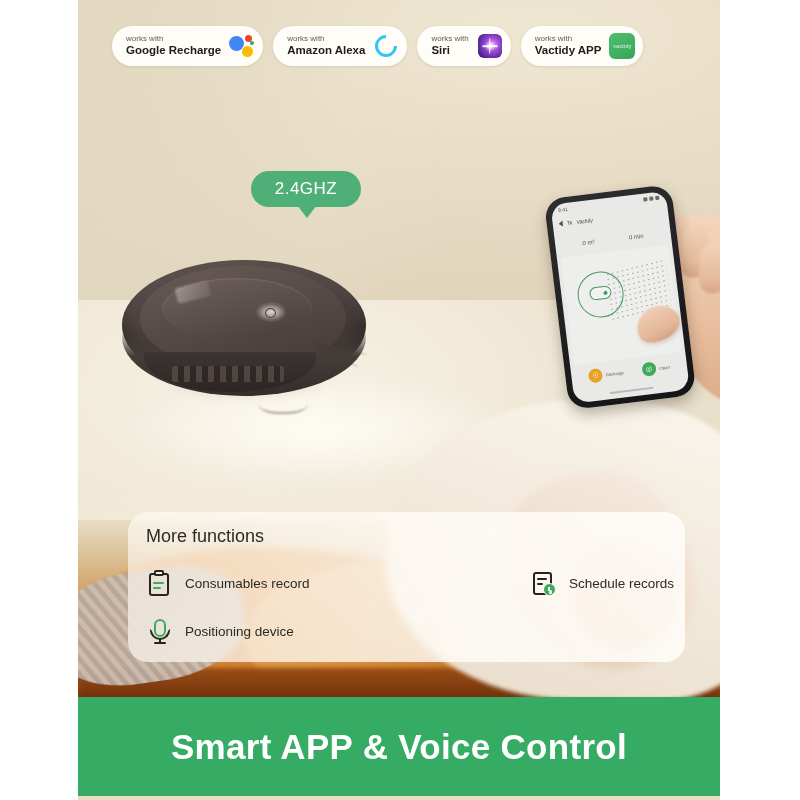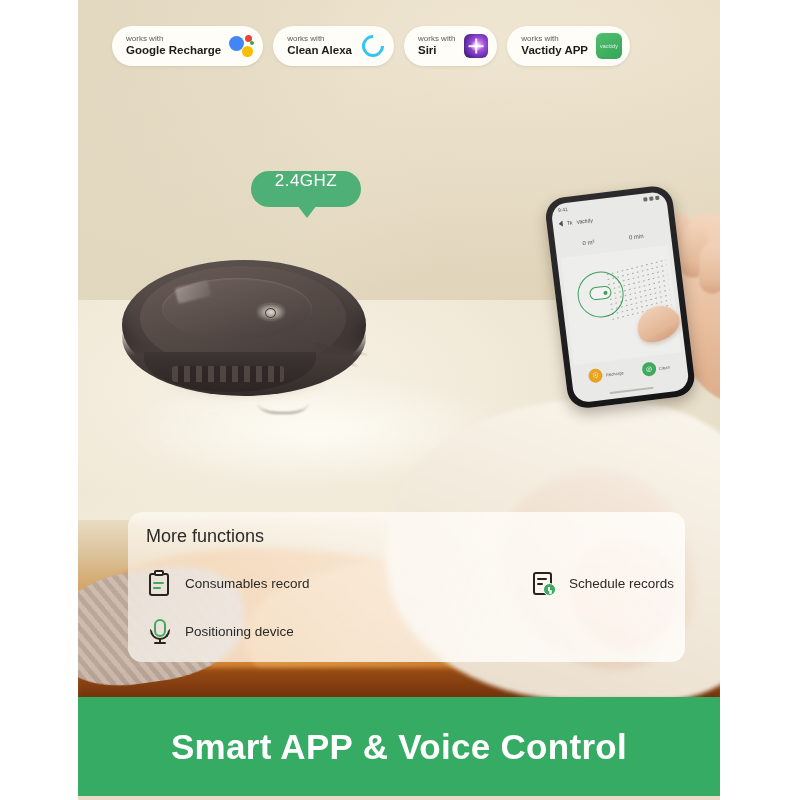--- a/index.html
+++ b/index.html
@@ -264,21 +264,21 @@
 
   
   .callout {
     position: absolute;
     left: 173px; top: 171px;
     width: 110px;
     height: 36px;
     border-radius: 18px;
     background: #4fb077;
     display: flex;
-    align-items: flex-start;
+    align-items: center;
     justify-content: center;
   }
   .callout-text {
     color: #ffffff;
     font-size: 17px;
     letter-spacing: .5px;
   }
   .callout-tail {
     position: absolute;
     left: 219px; top: 205px;
@@ -528,21 +528,21 @@
     display: flex; align-items: center; justify-content: center;
   }
   .vac-word { font-size: 5.4px; color: #eaf7ec; letter-spacing: .2px; }
 
   
   .panel {
     position: absolute;
     left: 50px; top: 512px;
     width: 557px;
     height: 150px;
-    border-radius: 14px;
+    border-radius: 20px;
     background: linear-gradient(110deg, rgba(255,252,246,.62) 0%, rgba(255,252,247,.78) 45%, rgba(255,253,250,.88) 100%);
     backdrop-filter: blur(3px);
     padding: 14px 18px 0 18px;
   }
   .panel-title {
     font-size: 18px;
     color: #2c2a26;
     margin-bottom: 12px;
   }
   .feat-grid {
@@ -801,21 +801,21 @@
           <span class="ga-blue"></span>
           <span class="ga-red"></span>
           <span class="ga-yellow"></span>
           <span class="ga-green"></span>
         </span>
       </div>
 
       <div class="badge">
         <span class="badge-texts">
           <span class="badge-top">works with</span>
-          <span class="badge-name">Clean Alexa</span>
+          <span class="badge-name">Amazon Alexa</span>
         </span>
         <span class="badge-ic">
           <span class="alexa-ring"></span>
         </span>
       </div>
 
       <div class="badge">
         <span class="badge-texts">
           <span class="badge-top">works with</span>
           <span class="badge-name">Siri</span>

